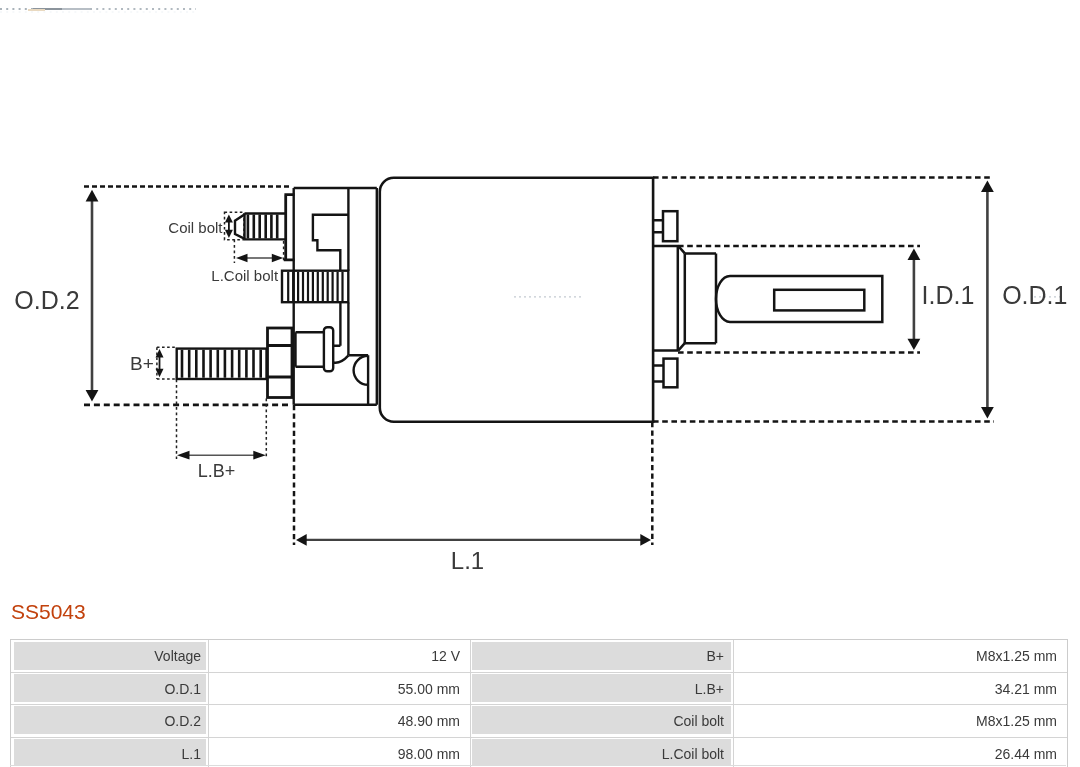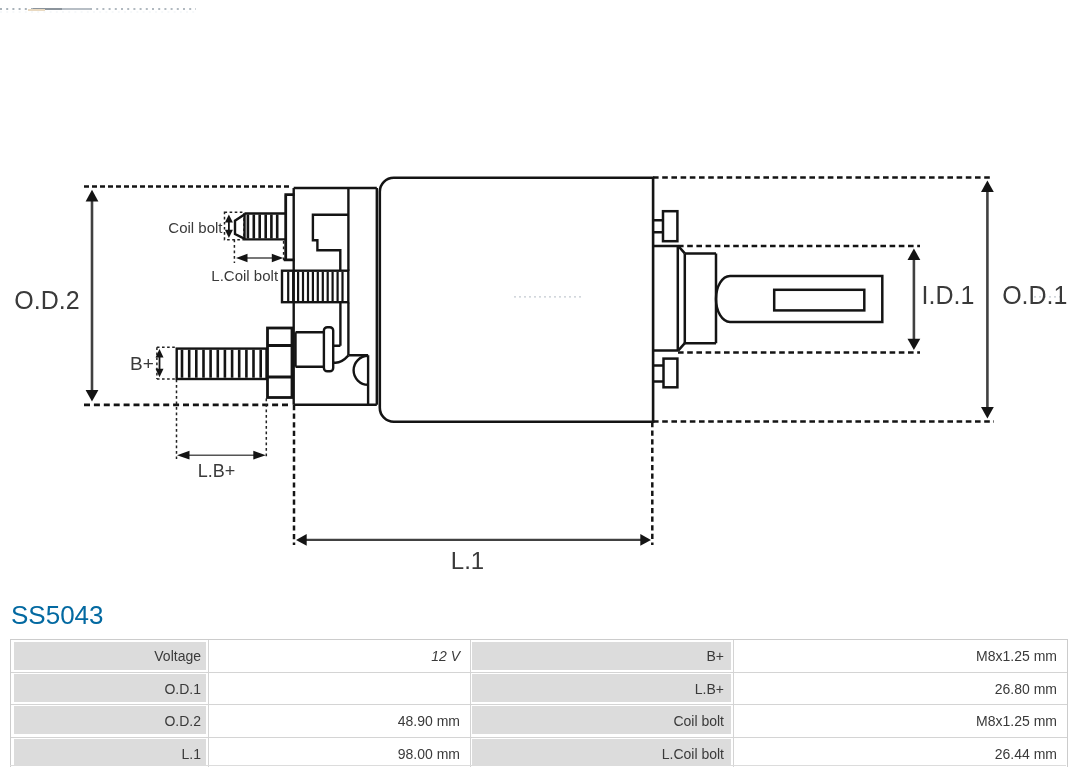--- a/index.html
+++ b/index.html
@@ -195,21 +195,21 @@
 <text x="1034.8" y="303.6" font-size="25" text-anchor="middle">O.D.1</text>
 <text x="948" y="303.6" font-size="25" text-anchor="middle">I.D.1</text>
 <text x="467.5" y="568.6" font-size="24" text-anchor="middle">L.1</text>
 <text x="142" y="369.5" font-size="19" text-anchor="middle">B+</text>
 <text x="216.4" y="477" font-size="18" text-anchor="middle">L.B+</text>
 <text x="222.5" y="233.1" font-size="15" text-anchor="end">Coil bolt</text>
 <text x="244.7" y="281" font-size="15" text-anchor="middle">L.Coil bolt</text>
 </g>
 </svg>
 
-<div class="abs" style="left:11px;top:600px;font-size:26px;color:#0369a1;">SS5043</div>
+<div class="abs" style="left:11px;top:600px;font-size:21px;color:#c2410c;">SS5043</div>
 
 <div class="abs" style="left:10px;top:639px;width:1056px;height:130px;border:1px solid #cccccc;background:#fff;">
 
 <div class="abs" style="left:0;top:31.8px;width:1056px;height:1px;background:#d4d4d4;"></div>
 <div class="abs" style="left:0;top:64.2px;width:1056px;height:1px;background:#d4d4d4;"></div>
 <div class="abs" style="left:0;top:96.6px;width:1056px;height:1px;background:#d4d4d4;"></div>
 
 <div class="abs" style="left:197px;top:0;width:1px;height:130px;background:#d4d4d4;"></div>
 <div class="abs" style="left:458.5px;top:0;width:1px;height:130px;background:#d4d4d4;"></div>
 <div class="abs" style="left:721.5px;top:0;width:1px;height:130px;background:#d4d4d4;"></div>
@@ -218,27 +218,28 @@
 <div class="cellgray" style="left:2.5px;top:34px;width:192.5px;height:27.6px;"></div>
 <div class="cellgray" style="left:2.5px;top:66.4px;width:192.5px;height:27.6px;"></div>
 <div class="cellgray" style="left:2.5px;top:98.8px;width:192.5px;height:27.2px;"></div>
 
 <div class="cellgray" style="left:461px;top:2px;width:258.5px;height:28px;"></div>
 <div class="cellgray" style="left:461px;top:34px;width:258.5px;height:27.6px;"></div>
 <div class="cellgray" style="left:461px;top:66.4px;width:258.5px;height:27.6px;"></div>
 <div class="cellgray" style="left:461px;top:98.8px;width:258.5px;height:27.2px;"></div>
 
 <div class="ctext" style="left:50px;top:0;width:140px;line-height:32px;">Voltage</div>
-<div class="ctext" style="left:300px;top:0;width:149px;line-height:32px;font-style:italic;">12 V</div>
+<div class="ctext" style="left:300px;top:0;width:149px;line-height:32px;">12 V</div>
 <div class="ctext" style="left:560px;top:0;width:153px;line-height:32px;">B+</div>
 <div class="ctext" style="left:900px;top:0;width:146px;line-height:32px;">M8x1.25 mm</div>
 
 <div class="ctext" style="left:50px;top:32.5px;width:140px;line-height:32px;">O.D.1</div>
+<div class="ctext" style="left:300px;top:32.5px;width:149px;line-height:32px;">55.00 mm</div>
 <div class="ctext" style="left:560px;top:32.5px;width:153px;line-height:32px;">L.B+</div>
-<div class="ctext" style="left:900px;top:32.5px;width:146px;line-height:32px;">26.80 mm</div>
+<div class="ctext" style="left:900px;top:32.5px;width:146px;line-height:32px;">34.21 mm</div>
 
 <div class="ctext" style="left:50px;top:65px;width:140px;line-height:32px;">O.D.2</div>
 <div class="ctext" style="left:300px;top:65px;width:149px;line-height:32px;text-align:right;">48.90 mm</div>
 <div class="ctext" style="left:560px;top:65px;width:153px;line-height:32px;">Coil bolt</div>
 <div class="ctext" style="left:900px;top:65px;width:146px;line-height:32px;">M8x1.25 mm</div>
 
 <div class="ctext" style="left:50px;top:97.5px;width:140px;line-height:32px;">L.1</div>
 <div class="ctext" style="left:300px;top:97.5px;width:149px;line-height:32px;">98.00 mm</div>
 <div class="ctext" style="left:560px;top:97.5px;width:153px;line-height:32px;">L.Coil bolt</div>
 <div class="ctext" style="left:900px;top:97.5px;width:146px;line-height:32px;">26.44 mm</div>

